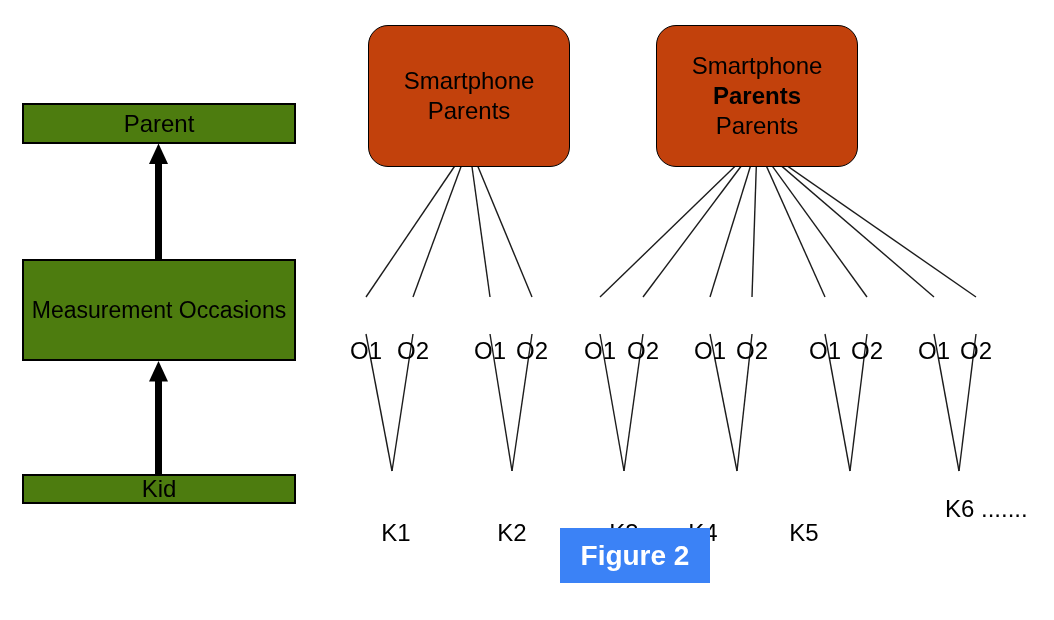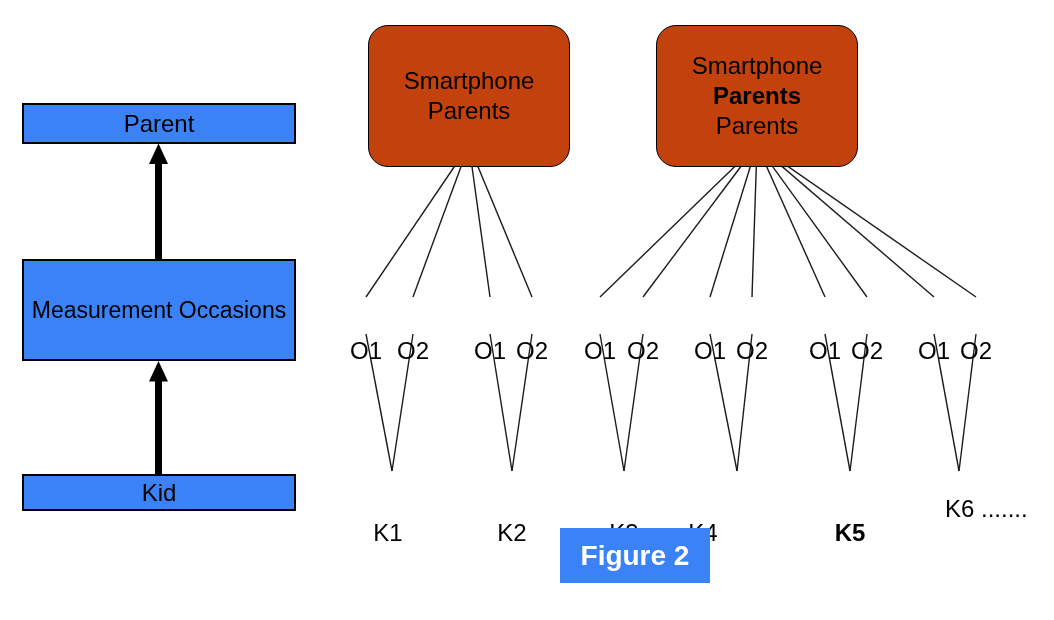--- a/index.html
+++ b/index.html
@@ -24,28 +24,28 @@
     left: 0; top: 0;
     width: 1054px; height: 620px;
   }
   
   .rect-box {
     position: absolute;
     left: 22px;
     width: 274px;
     box-sizing: border-box;
     border: 2px solid #000000;
-    background: #3b82f6;
+    background: #4d7c0f;
     display: flex;
     align-items: center;
     justify-content: center;
     text-align: center;
   }
   .box-parent { top: 103px; height: 41px; font-size: 24px; }
-  .box-kid    { top: 474px; height: 37px; font-size: 24px; }
+  .box-kid    { top: 474px; height: 30px; font-size: 24px; }
   .box-measure {
     top: 259px; height: 102px;
     flex-direction: column;
     justify-content: center;
     padding: 2px 0;
   }
   .measure-title { font-size: 23px; line-height: 28px; }
   .measure-sub   { font-size: 18px; line-height: 22px; }
   
   .group-box {
@@ -157,33 +157,33 @@
 
   <div class="group-box g1">
     <span class="gline">Smartphone</span>
     <span class="gline bold">Parents</span>
     <span class="gline">Parents</span>
   </div>
 
   <div id="labels">
       <span class="node-label" style="left: 366px; top: 298px;">O1</span>
       <span class="node-label" style="left: 413px; top: 298px;">O2</span>
-      <span class="node-label" style="left: 388px; top: 480px;">K1</span>
+      <span class="node-label" style="left: 396px; top: 480px;">K1</span>
       <span class="node-label" style="left: 490px; top: 298px;">O1</span>
       <span class="node-label" style="left: 532px; top: 298px;">O2</span>
       <span class="node-label" style="left: 512px; top: 480px;">K2</span>
       <span class="node-label" style="left: 600px; top: 298px;">O1</span>
       <span class="node-label" style="left: 643px; top: 298px;">O2</span>
       <span class="node-label" style="left: 624px; top: 480px;">K3</span>
       <span class="node-label" style="left: 710px; top: 298px;">O1</span>
       <span class="node-label" style="left: 752px; top: 298px;">O2</span>
       <span class="node-label" style="left: 703px; top: 480px;">K4</span>
       <span class="node-label" style="left: 825px; top: 298px;">O1</span>
       <span class="node-label" style="left: 867px; top: 298px;">O2</span>
-      <span class="node-label" style="left: 850px; top: 480px; font-weight: bold;">K5</span>
+      <span class="node-label" style="left: 804px; top: 480px;">K5</span>
       <span class="node-label" style="left: 934px; top: 298px;">O1</span>
       <span class="node-label" style="left: 976px; top: 298px;">O2</span>
       <span class="node-label left-anchored" style="left: 945px; top: 456px;">K6 .......</span>
     </div>
 
   <div class="caption">
     <span>Figure 2</span>
   </div>
 
 </div>

